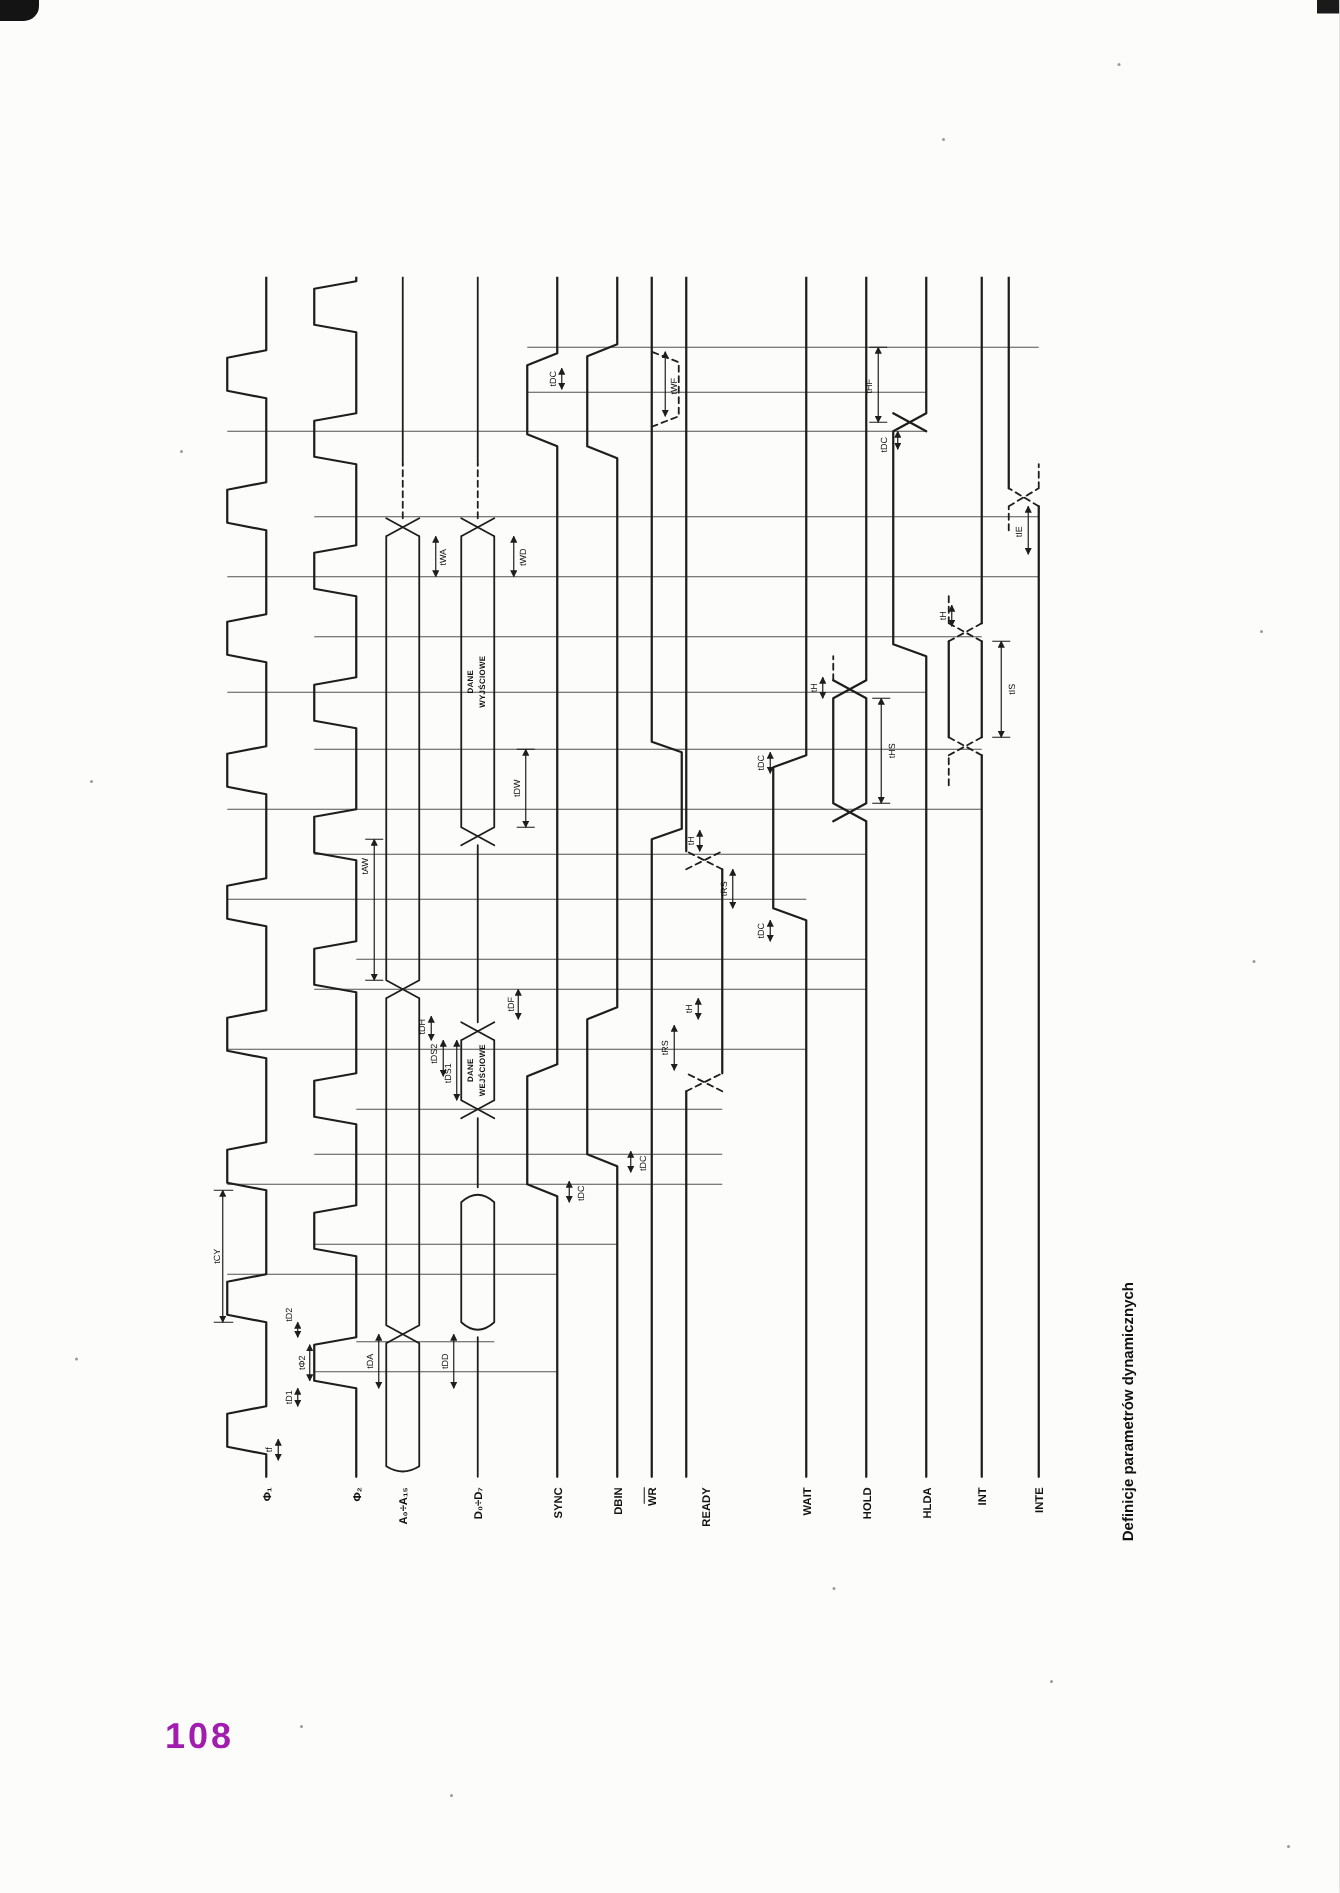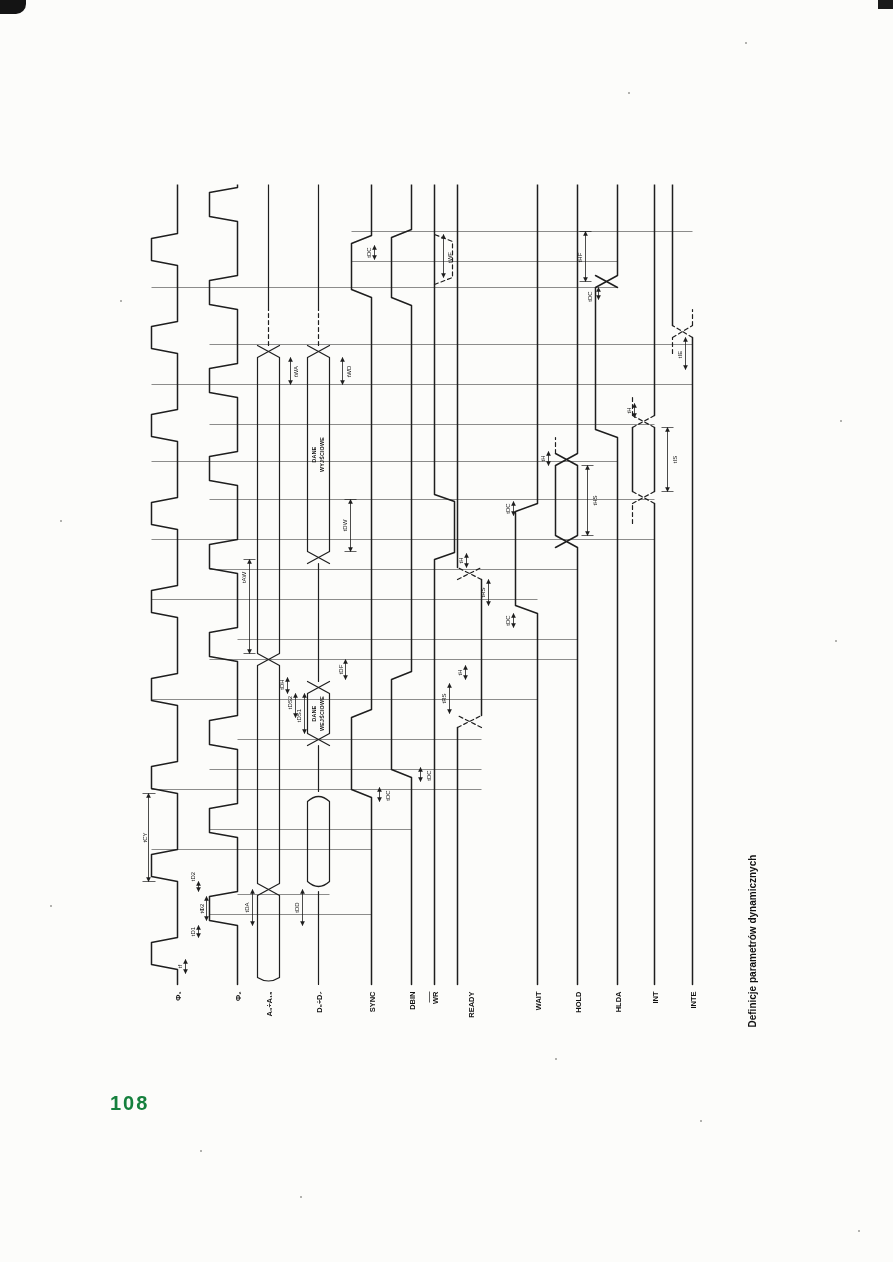--- a/index.html
+++ b/index.html
@@ -3,22 +3,22 @@
 <meta charset="utf-8">
 <style>
   html,body{margin:0;padding:0;}
   body{background:#e8e8e8;font-family:"Liberation Sans",sans-serif;}
   .page{position:relative;width:893px;height:1262px;background:#fcfcfa;overflow:hidden;
         box-shadow:0 0 6px rgba(0,0,0,.4);}
   .corner-mark-tl{position:absolute;left:0;top:0;width:26px;height:14px;background:#141414;
         border-radius:0 0 10px 0;}
   .corner-mark-tr{position:absolute;left:878px;top:0;width:15px;height:9px;background:#1a1a1a;}
   .speck{position:absolute;width:2px;height:2px;background:#9a9a96;border-radius:50%;}
-  .page-number{position:absolute;left:110px;top:1092px;font-size:20px;font-weight:bold;
-        letter-spacing:2px;color:#15803d;}
+  .page-number{position:absolute;left:110px;top:1144px;font-size:24px;font-weight:bold;
+        letter-spacing:2px;color:#a21caf;}
   .rot{position:absolute;left:28px;top:296px;width:845px;height:622px;
        transform:rotate(-90deg);transform-origin:422.5px 311px;}
   svg{display:block;}
   .wave{fill:none;stroke:#1e1e1e;stroke-width:1.5;stroke-linejoin:round;stroke-linecap:round;}
   .thin{stroke-width:1.2;}
   .dash{stroke-dasharray:4 3;}
   .ref{stroke:#2e2e2e;stroke-width:.55;}
   .dim{stroke:#1e1e1e;stroke-width:.8;fill:none;}
   .tick{stroke:#1e1e1e;stroke-width:.7;}
   .sig{font-size:7.5px;font-weight:bold;fill:#111;text-anchor:end;}

